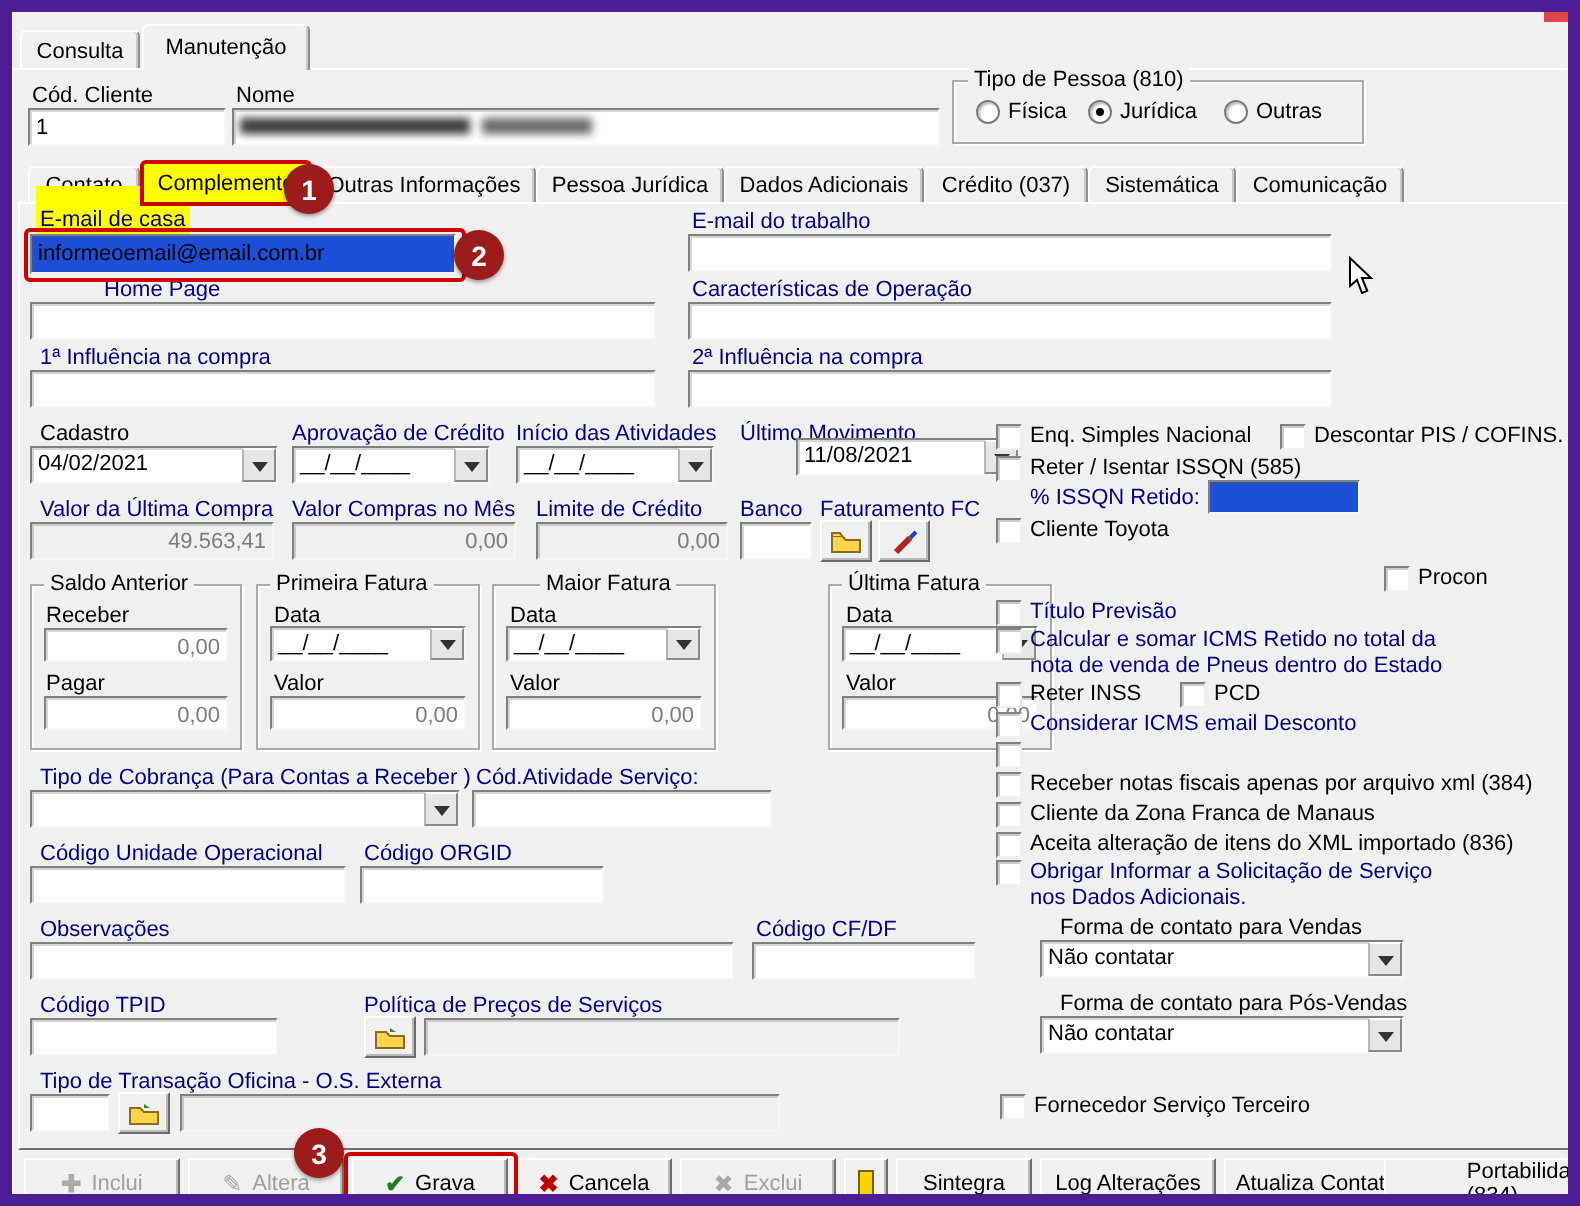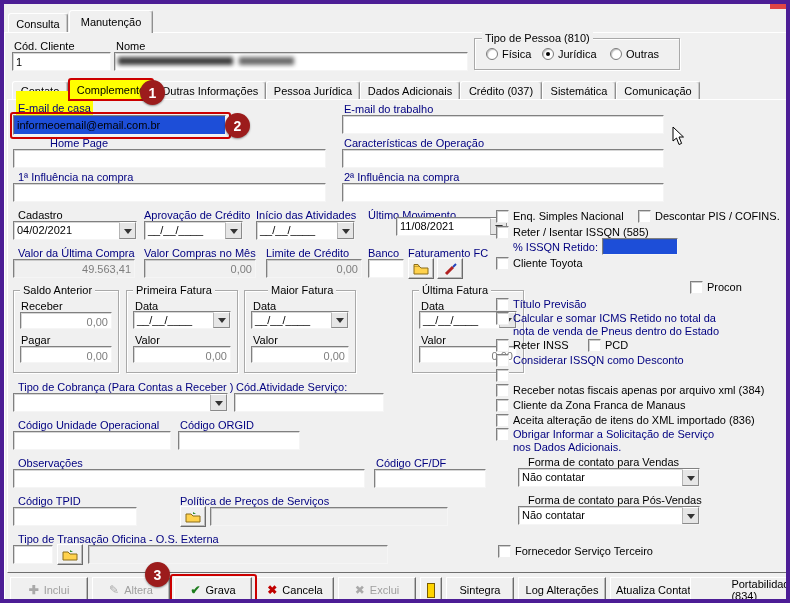--- a/index.html
+++ b/index.html
@@ -1,18 +1,18 @@
 <!DOCTYPE html>
 <html><head>
 <meta charset="utf-8">
 <style>
   * { margin:0; padding:0; box-sizing:border-box; }
   html,body { background:#d8d8d8; }
   body { font-family:"Liberation Sans", sans-serif; font-size:11px; color:#000; }
-  #app { position:relative; width:790px; height:603px; background:#f0f0f0; overflow:hidden; border:4px solid #4c1d95; }
+  #app { position:relative; width:790px; height:603px; background:#f0f0f0; overflow:hidden; border:6px solid #4c1d95; }
 
   .lbl { position:absolute; white-space:nowrap; line-height:13px; font-size:11px; }
   .navy { color:#000080; }
   .hl { background:#ffff00; padding:11px 2px; }
 
   .panel { position:absolute; background:#f0f0f0;
            border:1px solid; border-color:#ffffff #6f6f6f #6f6f6f #ffffff; }
 
   .inp { position:absolute; background:#fff; font-size:11px; padding:2px 3px; line-height:14px;
          border:1px solid; border-color:#808080 #f5f5f5 #f5f5f5 #808080;
@@ -295,21 +295,21 @@
   <div class="cbrow" style="left:492px;top:335px;">
       <span class="cbx"></span>
       <span class="cblbl">Reter INSS</span>
     </div>
   <div class="cbrow" style="left:584px;top:335px;">
       <span class="cbx"></span>
       <span class="cblbl">PCD</span>
     </div>
   <div class="cbrow" style="left:492px;top:350px;">
       <span class="cbx"></span>
-      <span class="cblbl navy">Considerar ISSQN como Desconto</span>
+      <span class="cblbl navy">Considerar ICMS email Desconto</span>
     </div>
   <div class="cbrow" style="left:492px;top:365px;">
       <span class="cbx"></span>
     </div>
   <div class="cbrow" style="left:492px;top:380px;">
       <span class="cbx"></span>
       <span class="cblbl">Receber notas fiscais apenas por arquivo xml (384)</span>
     </div>
   <div class="cbrow" style="left:492px;top:395px;">
       <span class="cbx"></span>

